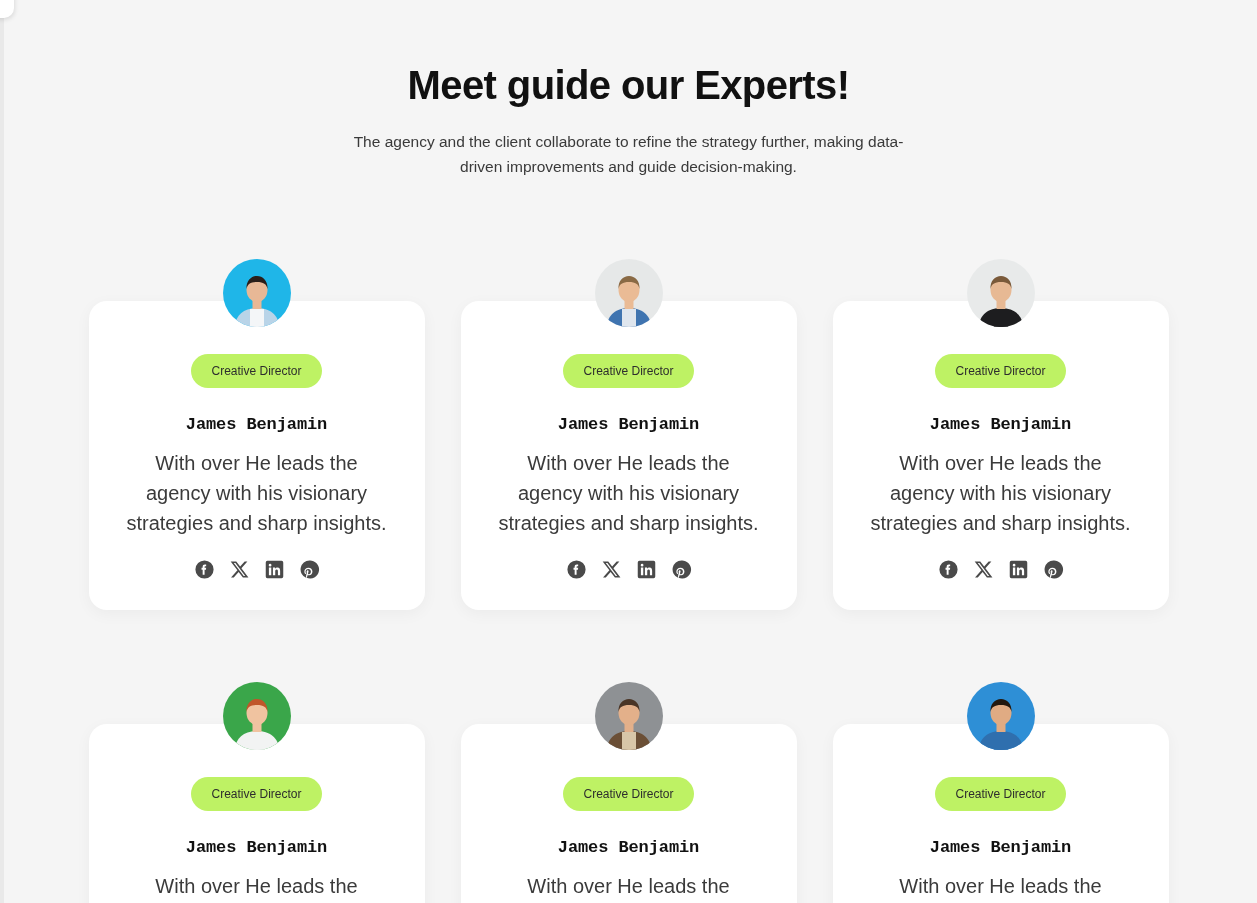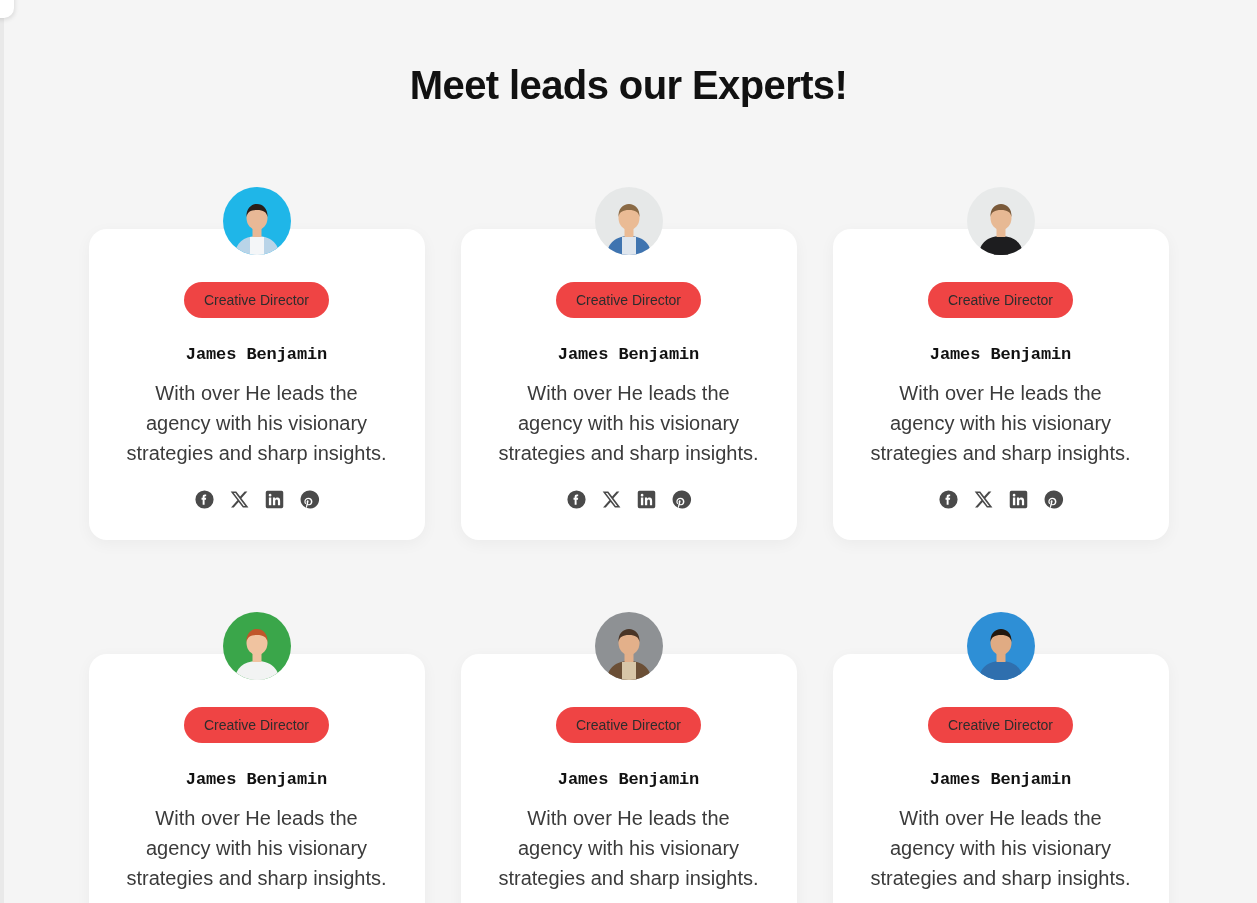--- a/index.html
+++ b/index.html
@@ -93,23 +93,23 @@
     transform: translateX(-50%);
     width: 68px;
     height: 68px;
     border-radius: 50%;
     overflow: hidden;
   }
   .avatar svg { display: block; width: 68px; height: 68px; }
 
   .role-badge {
     display: inline-block;
-    background: #ef4444;
+    background: #bef264;
     color: #2d2d2d;
-    font-size: 14px;
+    font-size: 12px;
     line-height: 1;
     padding: 11px 20px;
     border-radius: 999px;
   }
 
   .member-name {
     margin-top: 27px;
     font-size: 17px;
     font-weight: 700;
     color: #111111;
@@ -147,21 +147,22 @@
 <body>
 
 <div class="edge-strip"></div>
 <div class="corner-nub">
   
 </div>
 
 <div class="page">
 
   <div class="header">
-    <h1 class="page-title">Meet leads our Experts!</h1>
+    <h1 class="page-title">Meet guide our Experts!</h1>
+    <p class="page-subtitle">The agency and the client collaborate to refine the strategy further, making data-driven improvements and guide decision-making.</p>
   </div>
 
   <div class="cards-grid">
       <div class="team-card"><div class="avatar">
           <svg viewBox="0 0 68 68">
             <rect x="0" y="0" width="68" height="68" fill="#1fb6e8"></rect>
             <path d="M12 68c0-12 9.5-19 22-19s22 7 22 19z" fill="#b9d4e8"></path>
             <path d="M27 50h14v18H27z" fill="#f4f6f8"></path>
             <path d="M29.5 40h9v10h-9z" fill="#e8b896"></path>
             <ellipse cx="34" cy="31" rx="10.5" ry="12" fill="#e8b896"></ellipse>

